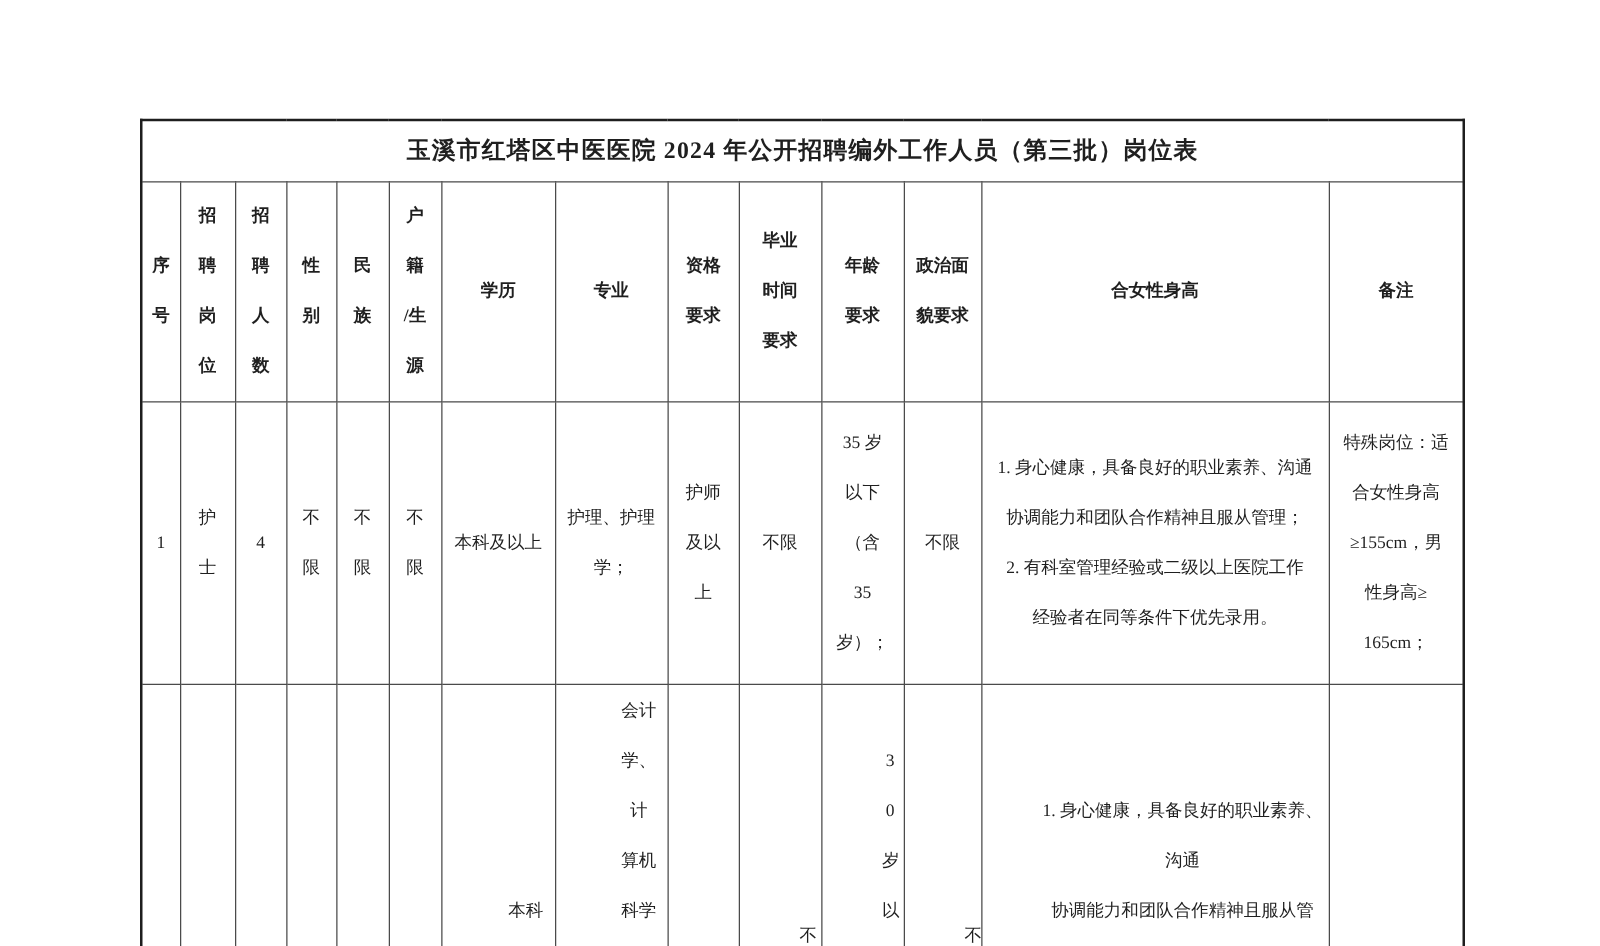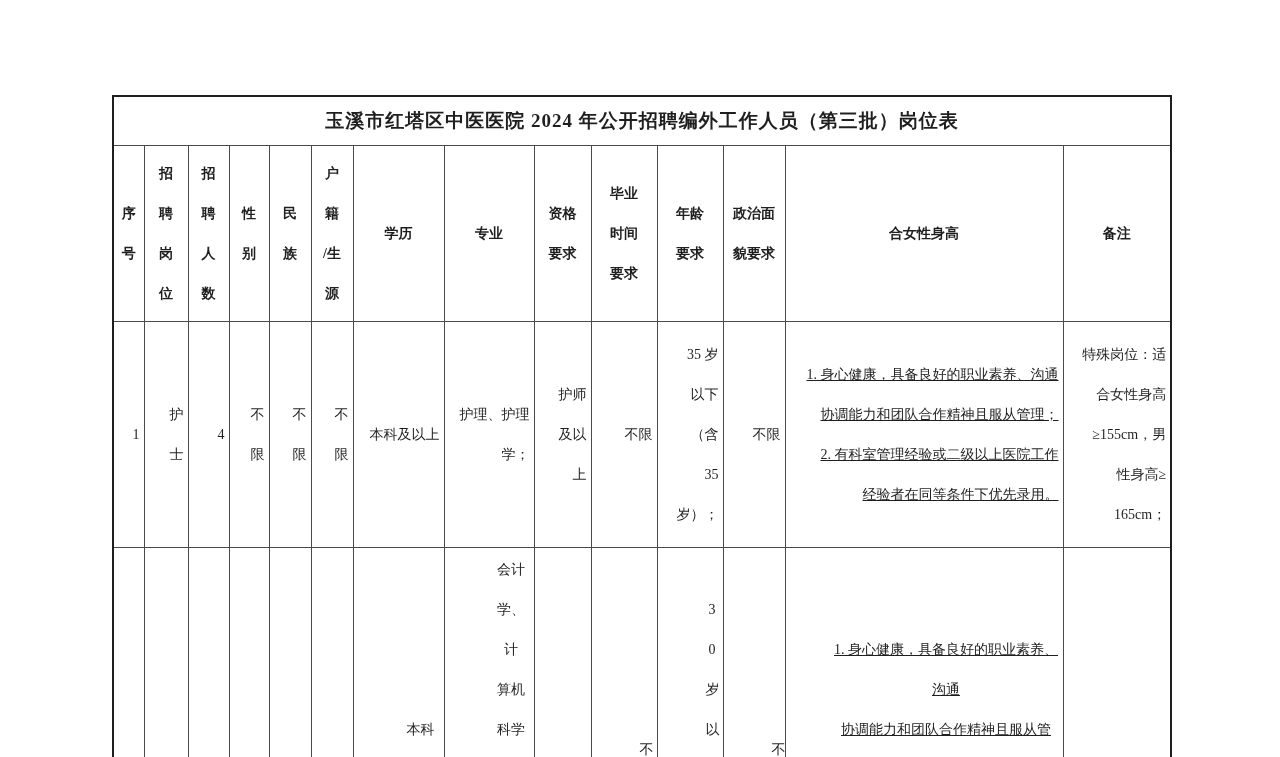--- a/index.html
+++ b/index.html
@@ -42,27 +42,26 @@
     font-size: 19px;
     font-weight: bold;
     line-height: 44px;
     white-space: nowrap;
     letter-spacing: 1px;
   }
   tr.header-row th {
     height: 171px;
     font-weight: 600;
   }
-  tr.row-1 td { height: 221px; text-align: right; }
+  tr.row-1 td { height: 221px; }
   tr.row-2 td { height: 166px; padding-left: 48px; }
   td.cell-other {
     text-align: left;
     padding-left: 9px;
     padding-right: 6px;
-    text-decoration: underline;
   }
 </style>
 </head>
 <body>
 
 <div class="page">
   <table class="positions">
     <colgroup>
       <col style="width:31px">
         <col style="width:44px">

